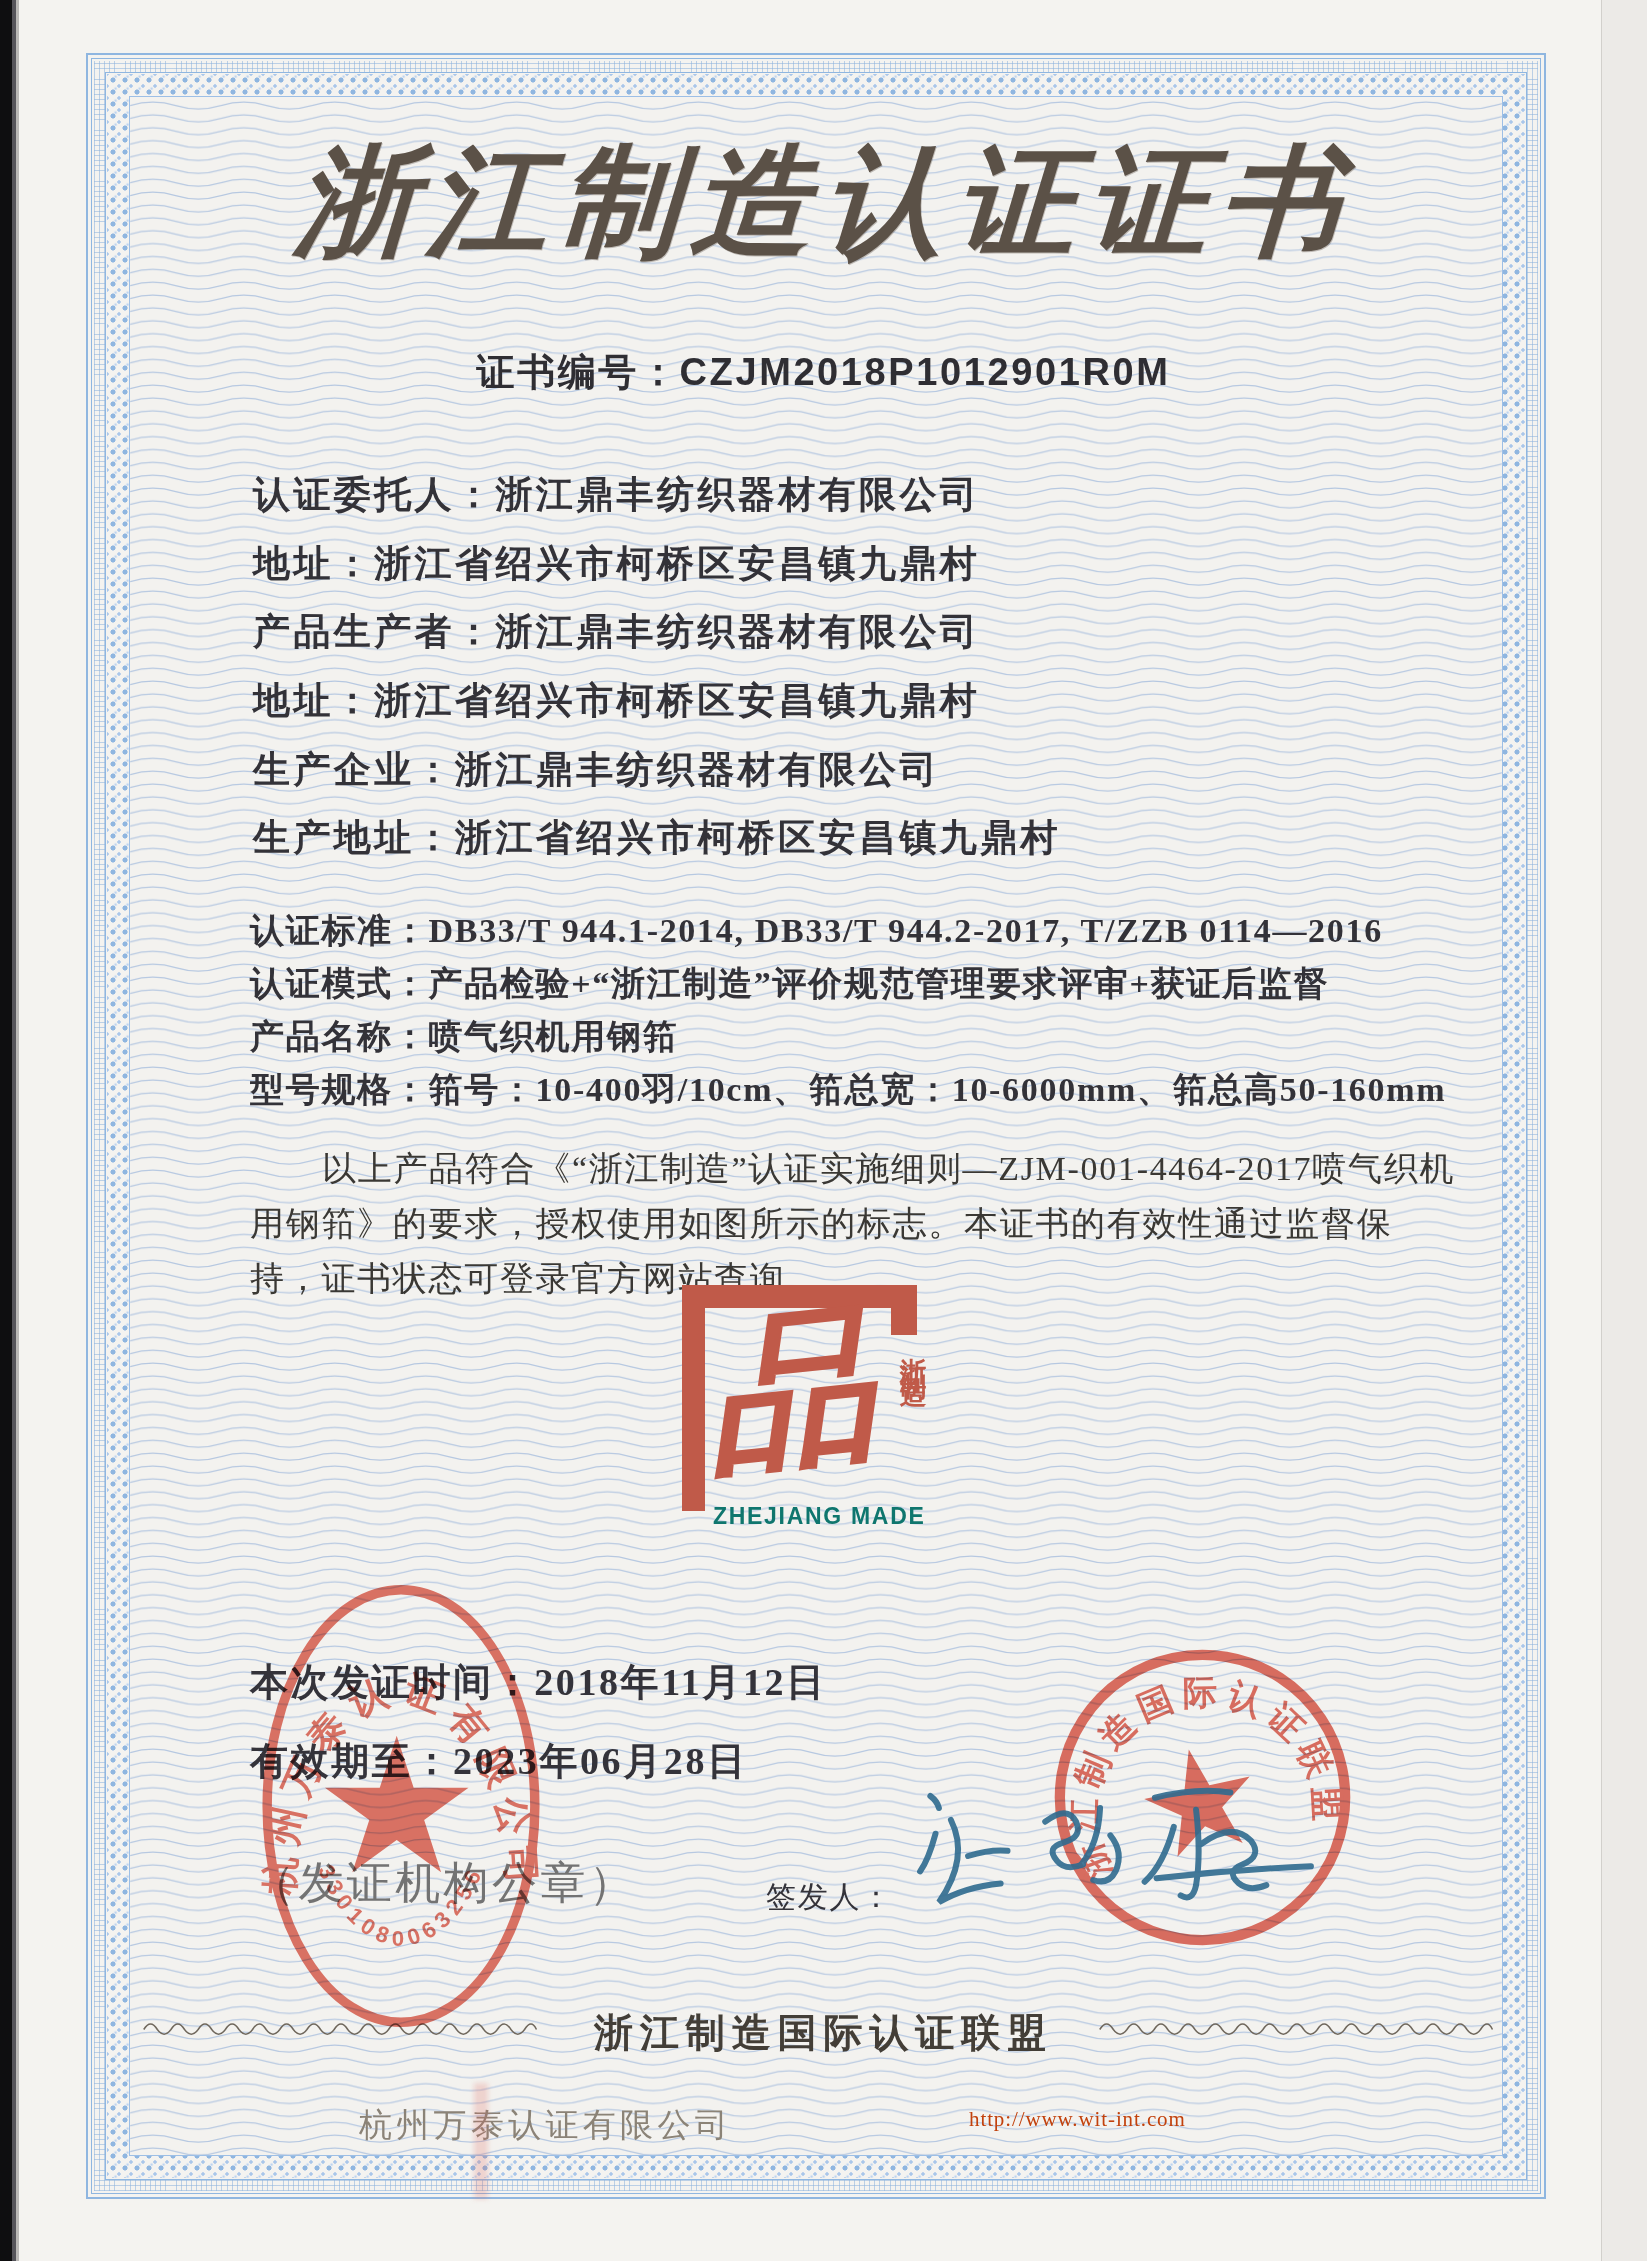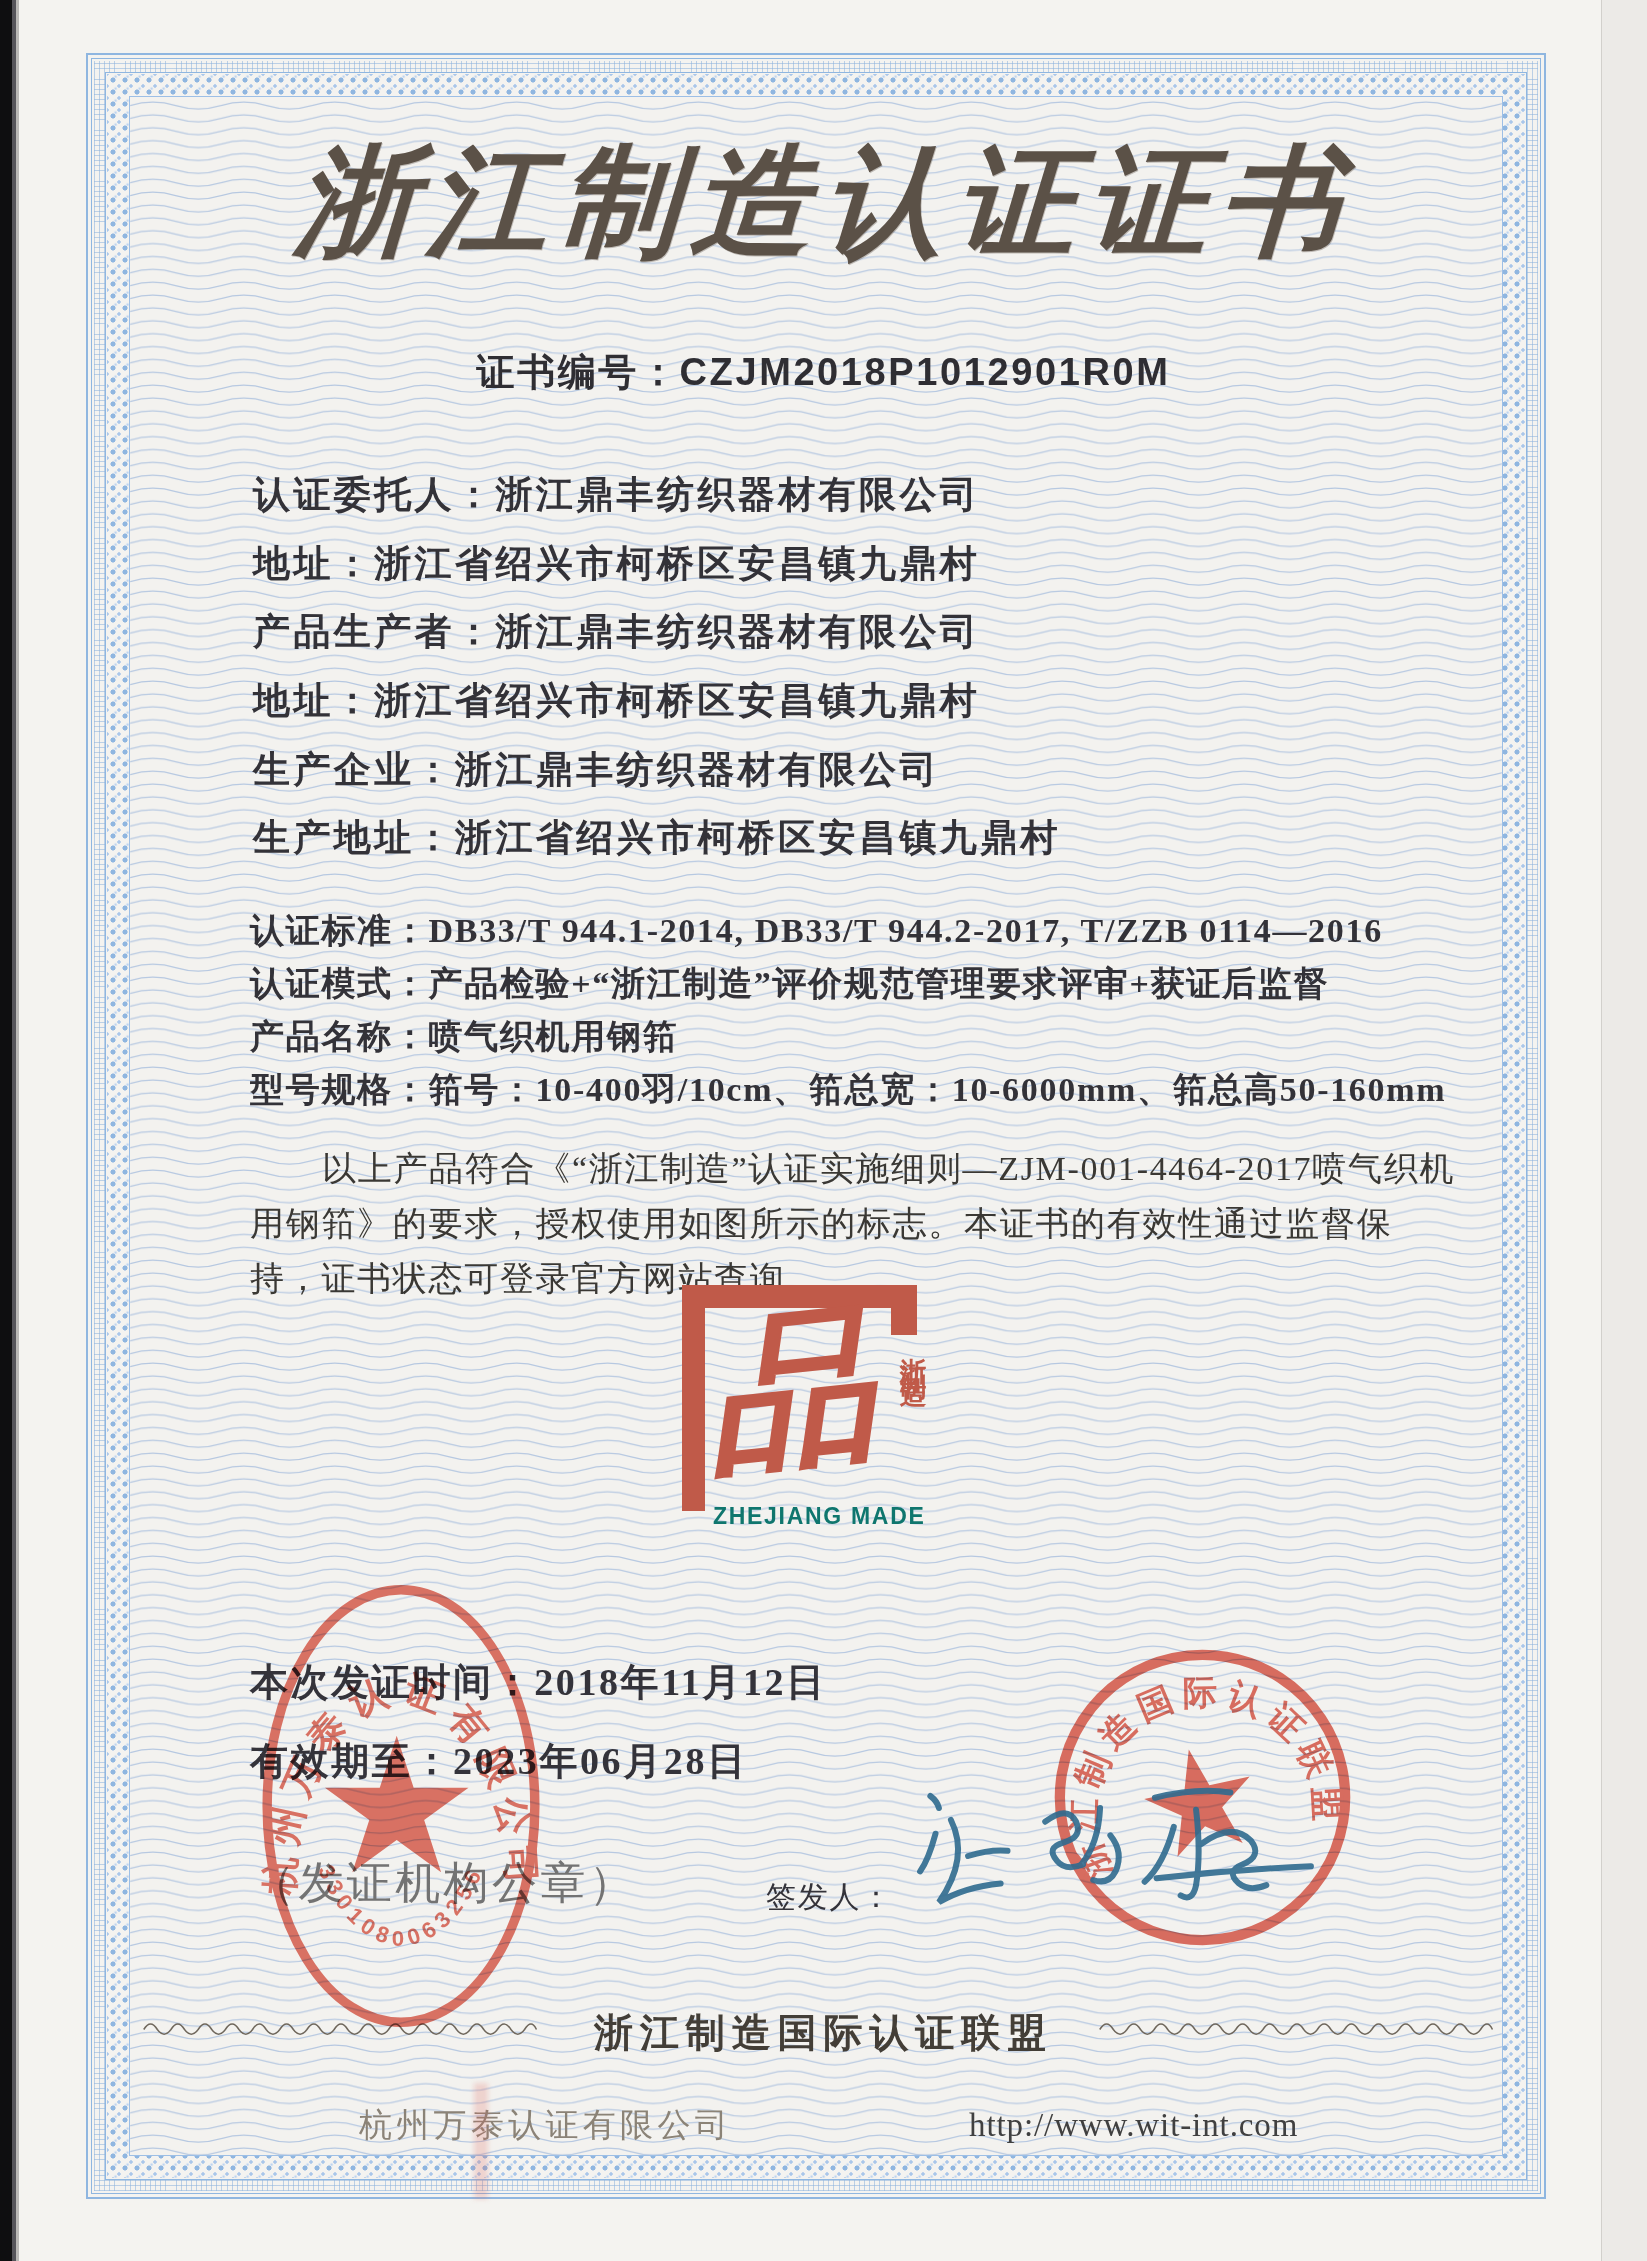--- a/index.html
+++ b/index.html
@@ -31,21 +31,21 @@
   .certno{left:0;width:1647px;text-align:center;top:347px;font-size:38px;font-weight:bold;color:#2f2e33;letter-spacing:2.6px;}
   .bodyline{left:253px;font-size:37px;font-weight:bold;color:#333238;letter-spacing:3.4px;}
   .detline{left:250px;font-size:34px;font-weight:bold;color:#333238;letter-spacing:1.7px;}
   .statement{position:absolute;left:250px;top:1141px;width:1211px;font-size:34px;line-height:55px;
              color:#3a3834;text-indent:72px;white-space:normal;letter-spacing:1.7px;}
   .dateline{left:250px;font-size:38px;font-weight:bold;color:#34333a;letter-spacing:2.6px;}
   .sealnote{left:250px;top:1853px;font-size:45px;color:#737373;letter-spacing:3.4px;}
   .signlabel{left:719px;top:1877px;font-size:30px;color:#34333a;letter-spacing:1.7px;margin-left:47px;}
   .heading2{left:0;width:1647px;text-align:center;top:2006px;font-size:39px;font-weight:bold;color:#433e37;letter-spacing:6.9px;}
   .company{left:359px;top:2103px;font-size:33px;color:#8b8377;letter-spacing:4.3px;}
-  .url{left:969px;top:2107px;font-size:33px;color:#404040;letter-spacing:0.9px;}
+  .url{left:969px;top:2107px;font-size:21px;color:#c2410c;letter-spacing:0.9px;}
   
   .logo{position:absolute;left:682px;top:1285px;width:250px;height:259px;}
   .logo .bar{position:absolute;background:#c05a49;}
   .logo .mark{position:absolute;left:24px;top:22px;font-size:168px;line-height:168px;color:#c05a49;
               font-weight:bold;font-style:italic;transform:rotate(-6deg);}
   .logo .side{position:absolute;left:213px;top:51px;writing-mode:vertical-rl;font-size:26.6px;font-weight:bold;
               color:#c05a49;letter-spacing:7.7px;}
   .logo .cap{position:absolute;left:31px;top:208px;width:220px;font-size:23px;font-weight:bold;color:#0f766e;
              letter-spacing:1.7px;font-family:"Liberation Sans","DejaVu Sans",sans-serif;white-space:nowrap;margin-top:10px;}
   .sealsvg{position:absolute;mix-blend-mode:multiply;}

